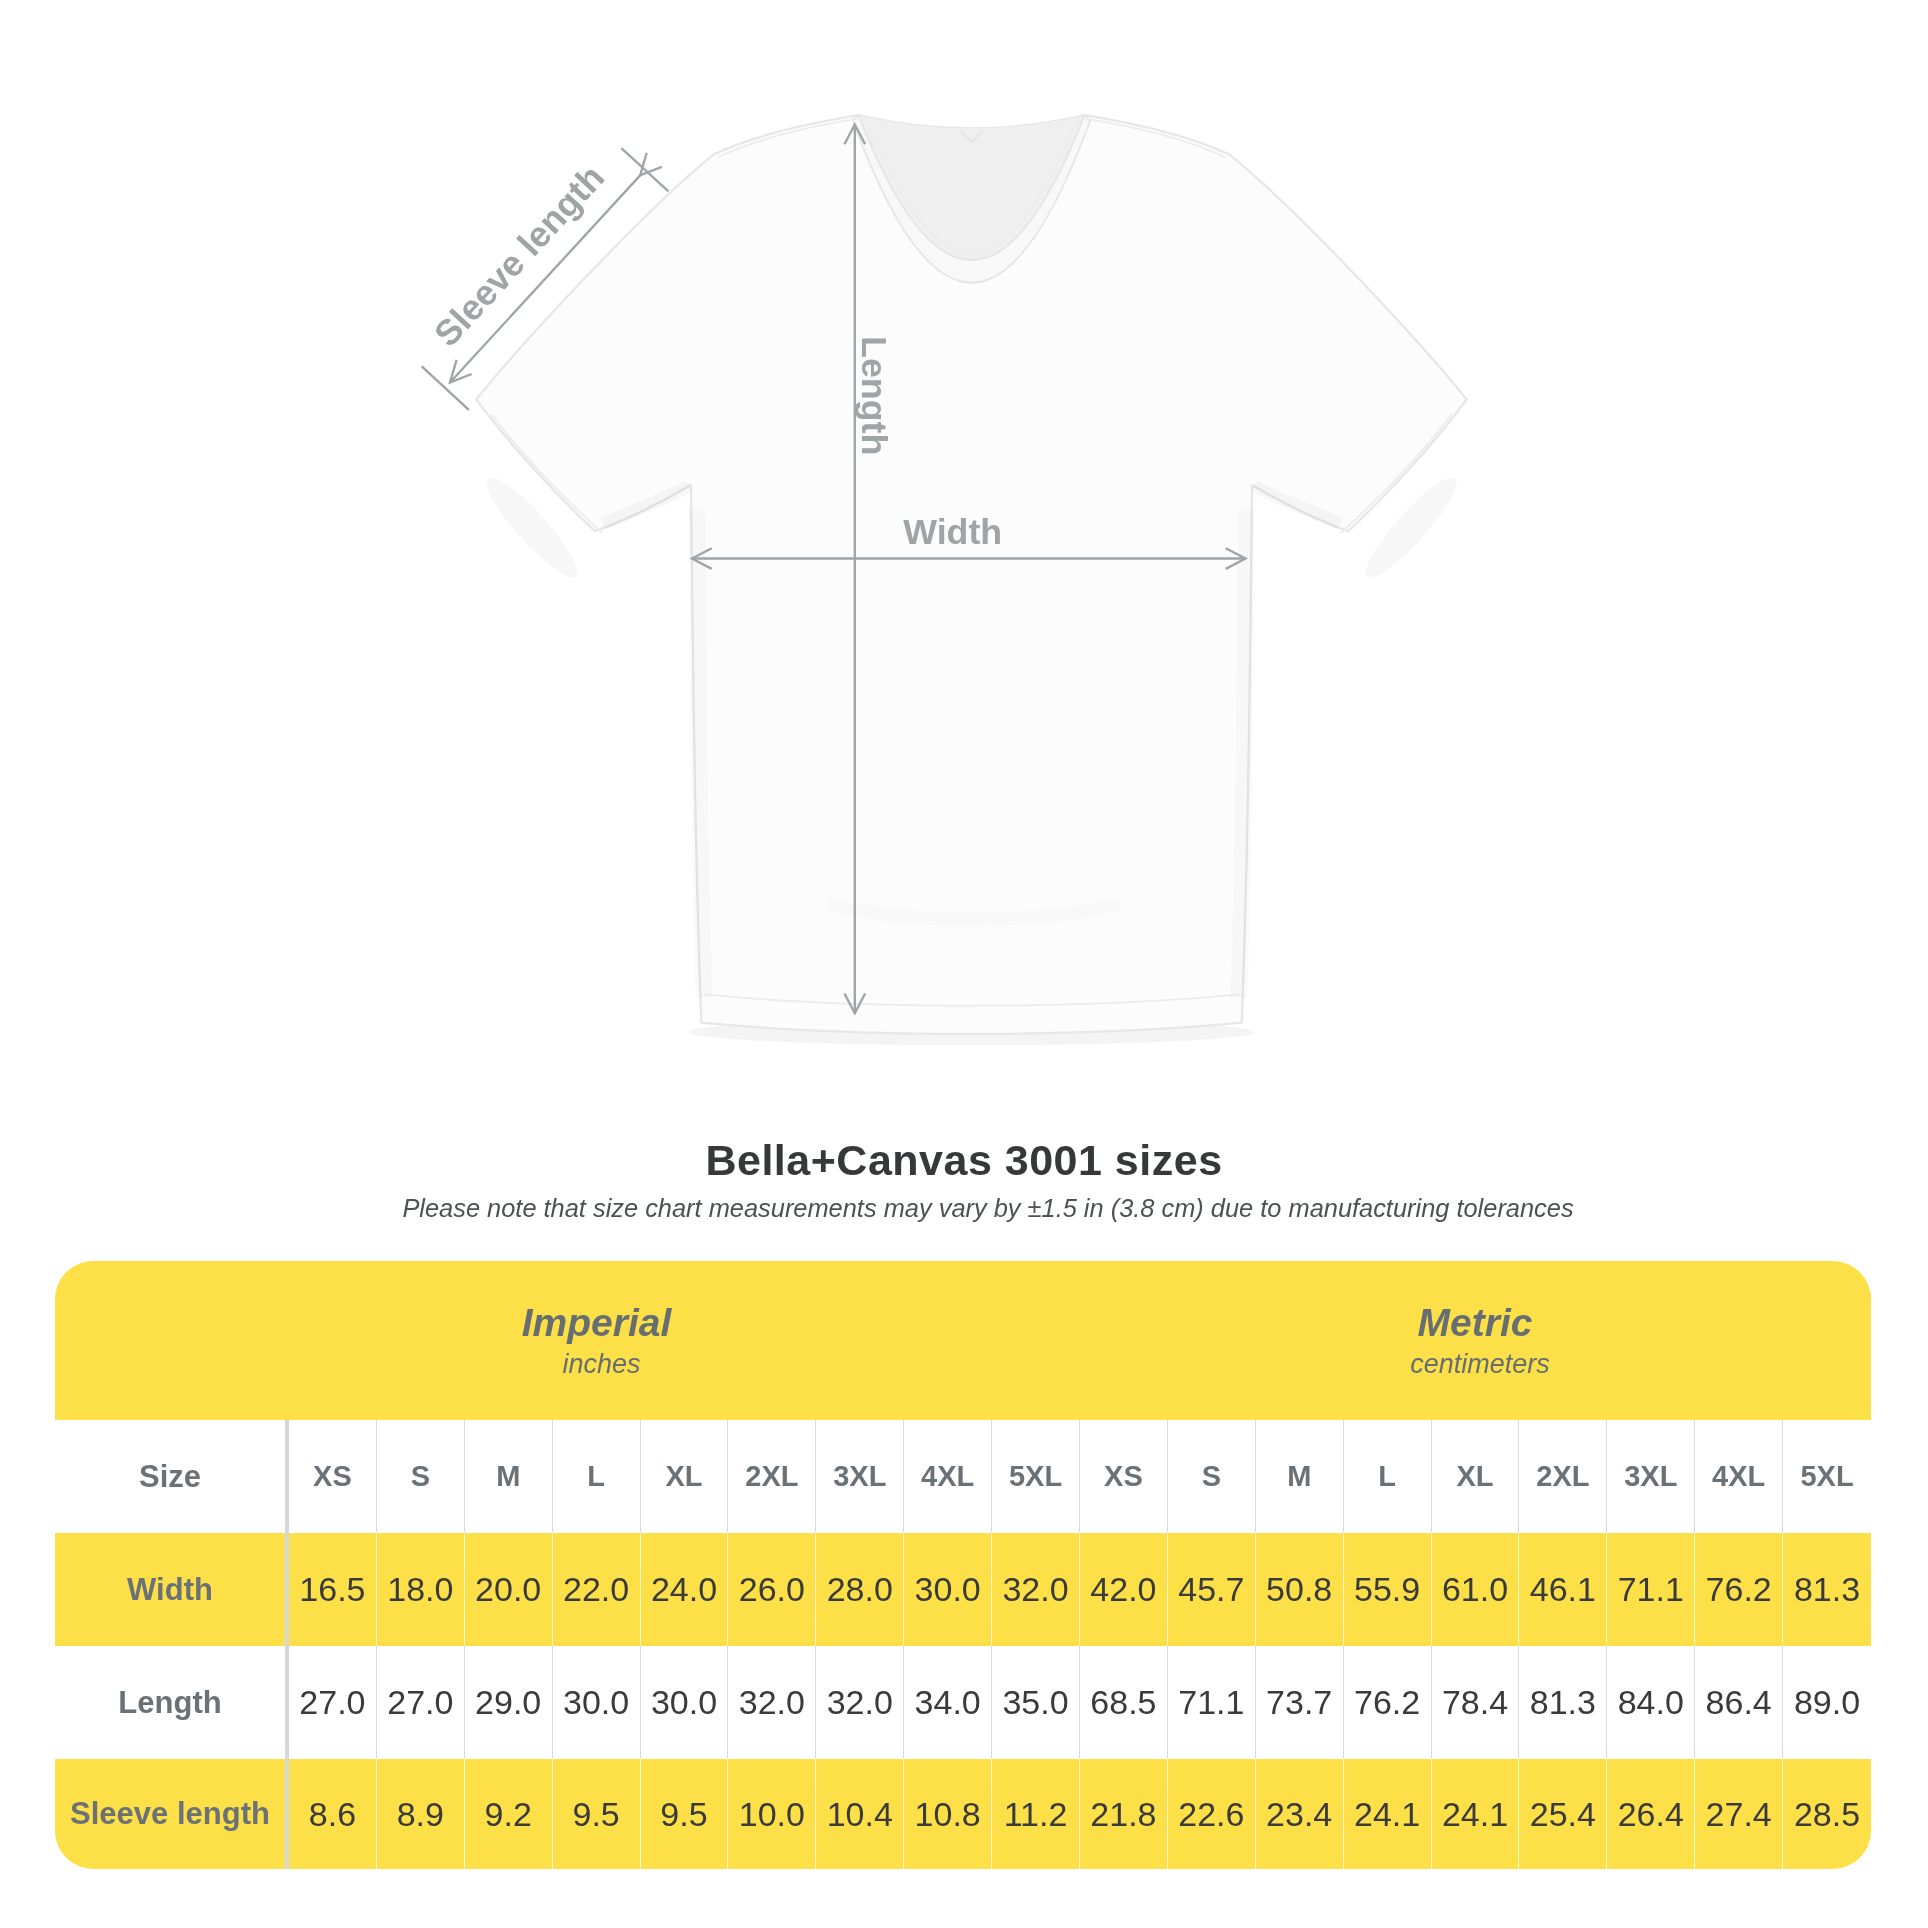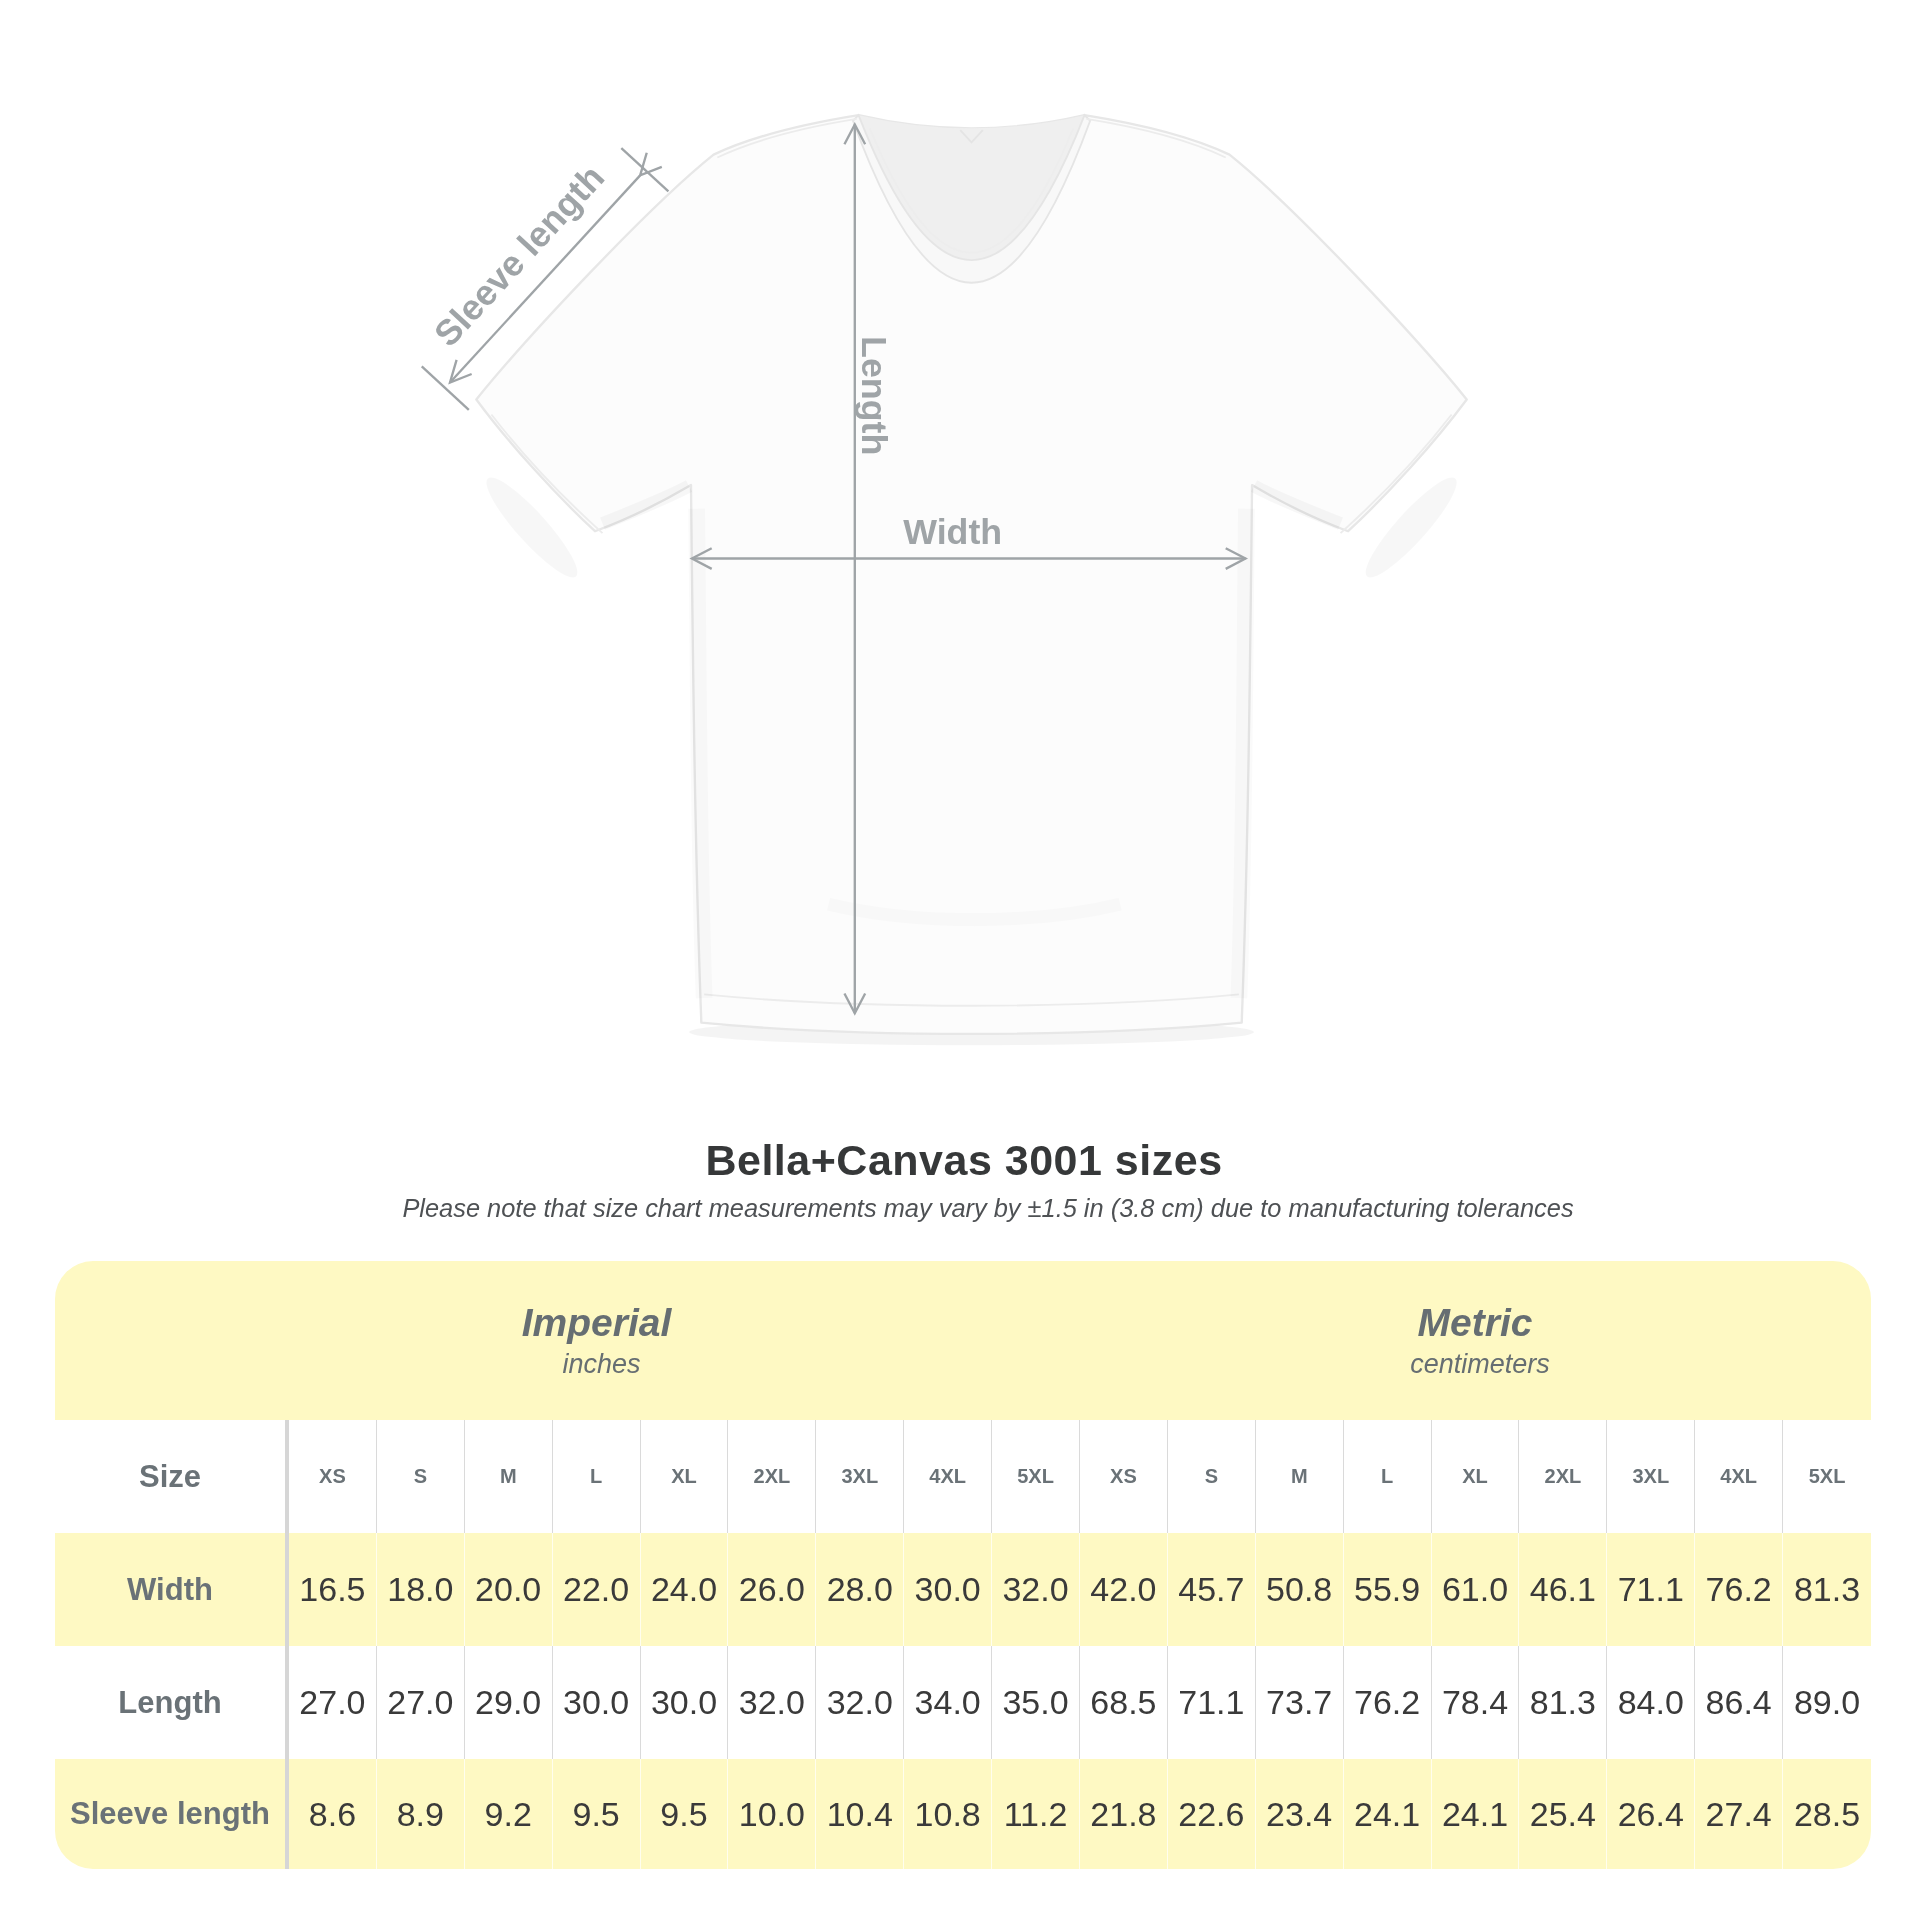--- a/index.html
+++ b/index.html
@@ -21,21 +21,21 @@
     letter-spacing: 0.5px;
   }
   .page-subtitle {
     position: absolute; top: 1194px; left: 0; width: 1928px;
     text-align: center;
     font-size: 25.4px; font-style: italic; color: #4e5154; margin-left: 24px;
   }
   .size-table {
     position: absolute; left: 55px; top: 1261px;
     width: 1816px; height: 608px;
-    background: #fef9c3;
+    background: #fde047;
     border-radius: 38px;
     overflow: hidden;
   }
   .hgroup {
     position: absolute; top: 0; height: 159px;
     display: flex; flex-direction: column;
     align-items: center; justify-content: center;
     gap: 4.7px;
   }
   .hgroup.imperial { left: 0; width: 1083px; }
@@ -46,21 +46,21 @@
     position: absolute; left: 0; top: 159px; width: 100%; bottom: 0;
     display: grid;
     grid-template-columns: 234px repeat(18, 1fr);
     grid-template-rows: 113px 113px 113px 1fr;
     text-align: center;
   }
   .cell {
     display: flex; align-items: center; justify-content: center;
     white-space: nowrap;
   }
-  .hdr { font-weight: bold; color: #6a7277; font-size: 20px; }
+  .hdr { font-weight: bold; color: #6a7277; font-size: 29px; }
   .lbl { font-size: 31px; }
   .val { color: #3a3a3a; font-size: 34px; }
   .row-white { background: #ffffff; border-right: 1.9px solid #dadada; }
   .row-grey  { background: transparent; border-right: 1.9px solid rgba(255,255,255,0.72); }
   .first { border-right: 4.7px solid #d6d6d6 !important; }
   .last  { border-right: none !important; }
 </style>
 </head>
 <body>
 

